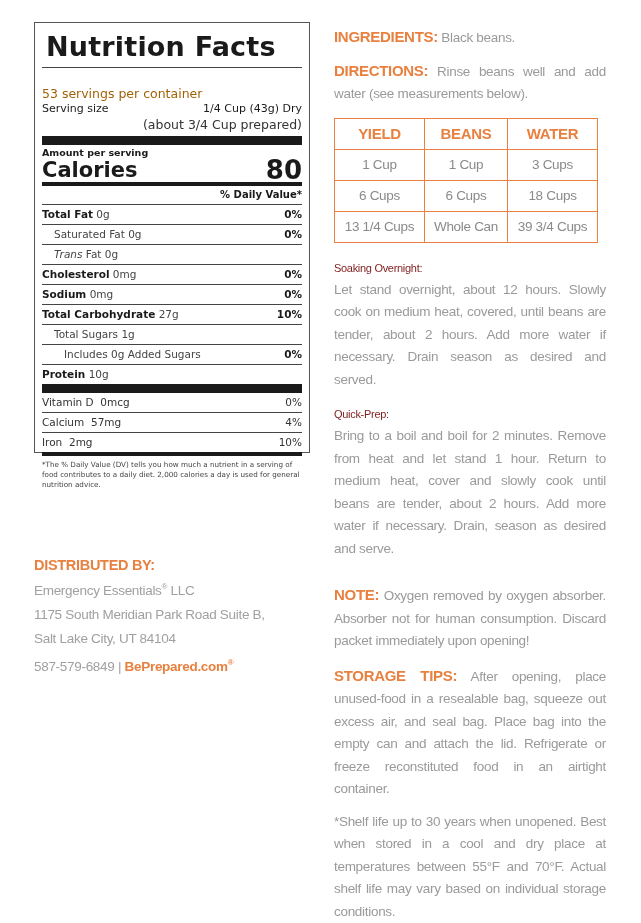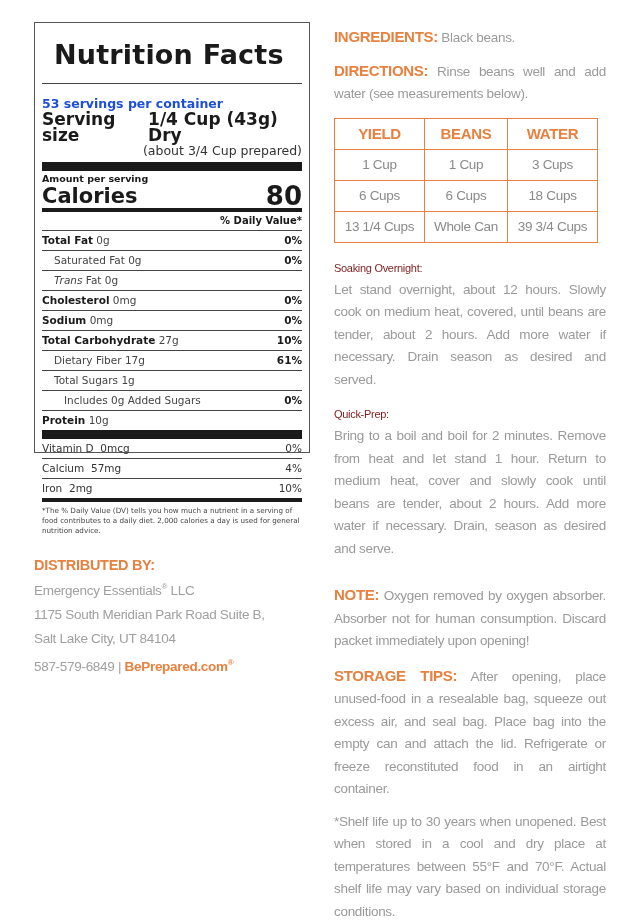--- a/index.html
+++ b/index.html
@@ -4,26 +4,26 @@
   <style>
     html, body { margin: 0; padding: 0; background: #ffffff; }
     body { width: 641px; height: 923px; position: relative; overflow: hidden; font-family: "Liberation Sans", sans-serif; }
 
     
     .nf {
       position: absolute; left: 34px; top: 22px; width: 276px; height: 431px;
       border: 1px solid #555; box-sizing: border-box; padding: 4px 7px 0 7px; color: #1a1a1a;
       font-family: "DejaVu Sans", sans-serif;
     }
-    .nf-title { font-size: 27px; font-weight: bold; letter-spacing: 0.2px; line-height: 32px; margin: 12px; white-space: nowrap; }
+    .nf-title { font-size: 27px; font-weight: bold; letter-spacing: 0.2px; line-height: 32px; margin: 4px; white-space: nowrap; }
     .rule-thin { border-top: 1px solid #444; }
     .rule-thick { height: 9px; background: #1a1a1a; }
     .rule-med { height: 4px; background: #1a1a1a; }
-    .servings { font-size: 12.5px; line-height: 15px; color: #1d4ed8; margin-top: 12px; font-weight: bold; }
-    .serving-size { display: flex; justify-content: space-between; font-size: 17px; font-weight: bold; line-height: 16px; }
+    .servings { font-size: 12.5px; line-height: 15px; color: #a16207; margin-top: 18px; }
+    .serving-size { display: flex; justify-content: space-between; font-size: 11px; font-weight: normal; line-height: 16px; }
     .serving-prepared { text-align: right; font-size: 12.5px; line-height: 16px; color: #333; margin-bottom: 3px; }
     .amount-per { font-size: 9.5px; font-weight: bold; line-height: 11px; margin-top: 2px; }
     .calories-row { display: flex; justify-content: space-between; align-items: flex-end; line-height: 24px; }
     .calories-label { font-size: 21px; font-weight: bold; }
     .calories-value { font-size: 26px; font-weight: bold; }
     .dv-header { text-align: right; font-size: 10px; font-weight: bold; line-height: 18px; }
     .nrow { display: flex; justify-content: space-between; font-size: 10.5px; line-height: 19px; border-top: 1px solid #444; }
     .nrow .name b { font-weight: bold; }
     .nrow .amt { color: #444; }
     .nrow .pct { font-weight: bold; }
@@ -94,24 +94,20 @@
     </div>
     <div class="nrow">
       <span class="name"><b>Sodium</b> <span class="amt">0mg</span></span>
       <span class="pct">0%</span>
     </div>
     <div class="nrow">
       <span class="name"><b>Total Carbohydrate</b> <span class="amt">27g</span></span>
       <span class="pct">10%</span>
     </div>
     <div class="nrow indent1">
-      <span class="name" style="color:#444"><span>Dietary Fiber</span> <span class="amt">17g</span></span>
-      <span class="pct">61%</span>
-    </div>
-    <div class="nrow indent1">
       <span class="name" style="color:#444"><span>Total Sugars</span> <span class="amt">1g</span></span>
       <span class="pct"></span>
     </div>
     <div class="nrow indent2">
       <span class="name" style="color:#444"><span>Includes 0g Added Sugars</span></span>
       <span class="pct">0%</span>
     </div>
     <div class="nrow">
       <span class="name"><b>Protein</b> <span class="amt">10g</span></span>
       <span class="pct"></span>

